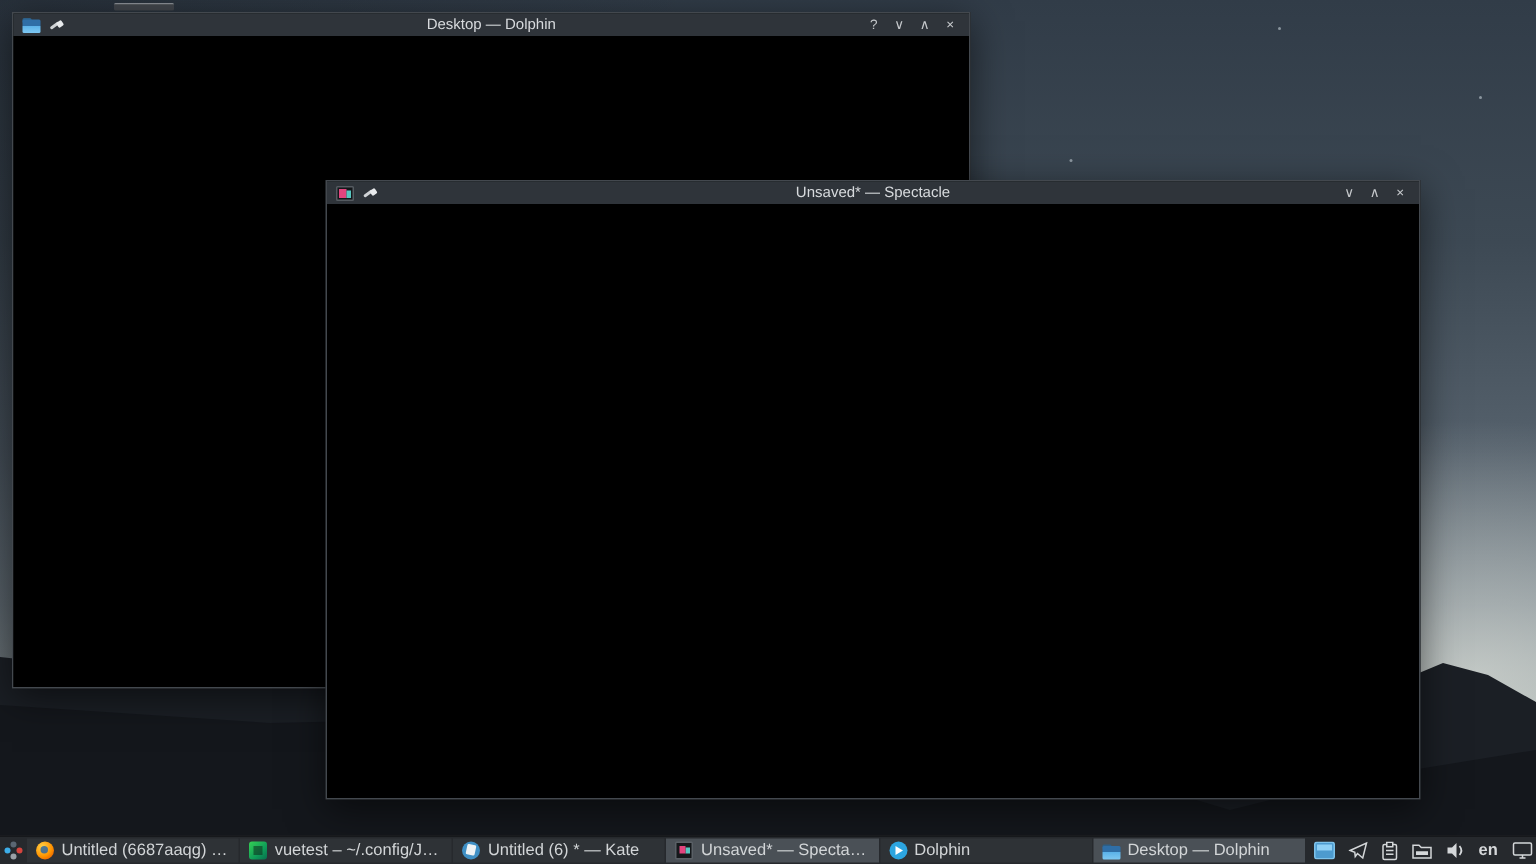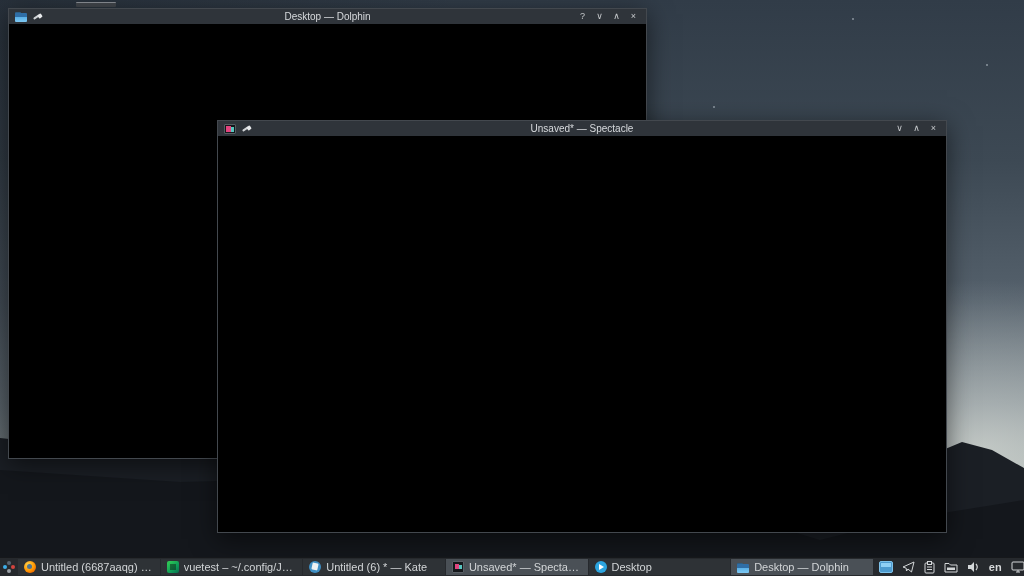--- a/index.html
+++ b/index.html
@@ -178,21 +178,21 @@
     <div class="task">
       <span class="ticon i-kate"></span>
       <span class="tlabel">Untitled (6) * — Kate</span>
     </div>
     <div class="task hl">
       <span class="ticon i-spectask"></span>
       <span class="tlabel">Unsaved* — Spectacle</span>
     </div>
     <div class="task">
       <span class="ticon i-telegram"></span>
-      <span class="tlabel">Desktop</span>
+      <span class="tlabel">Dolphin</span>
     </div>
     <div class="task hl">
       <span class="ticon i-folder" style="height:10px; margin-top:1px;"></span>
       <span class="tlabel">Desktop — Dolphin</span>
     </div>
   </div>
 
   <div class="tray">
 
     <span class="tray-item">

